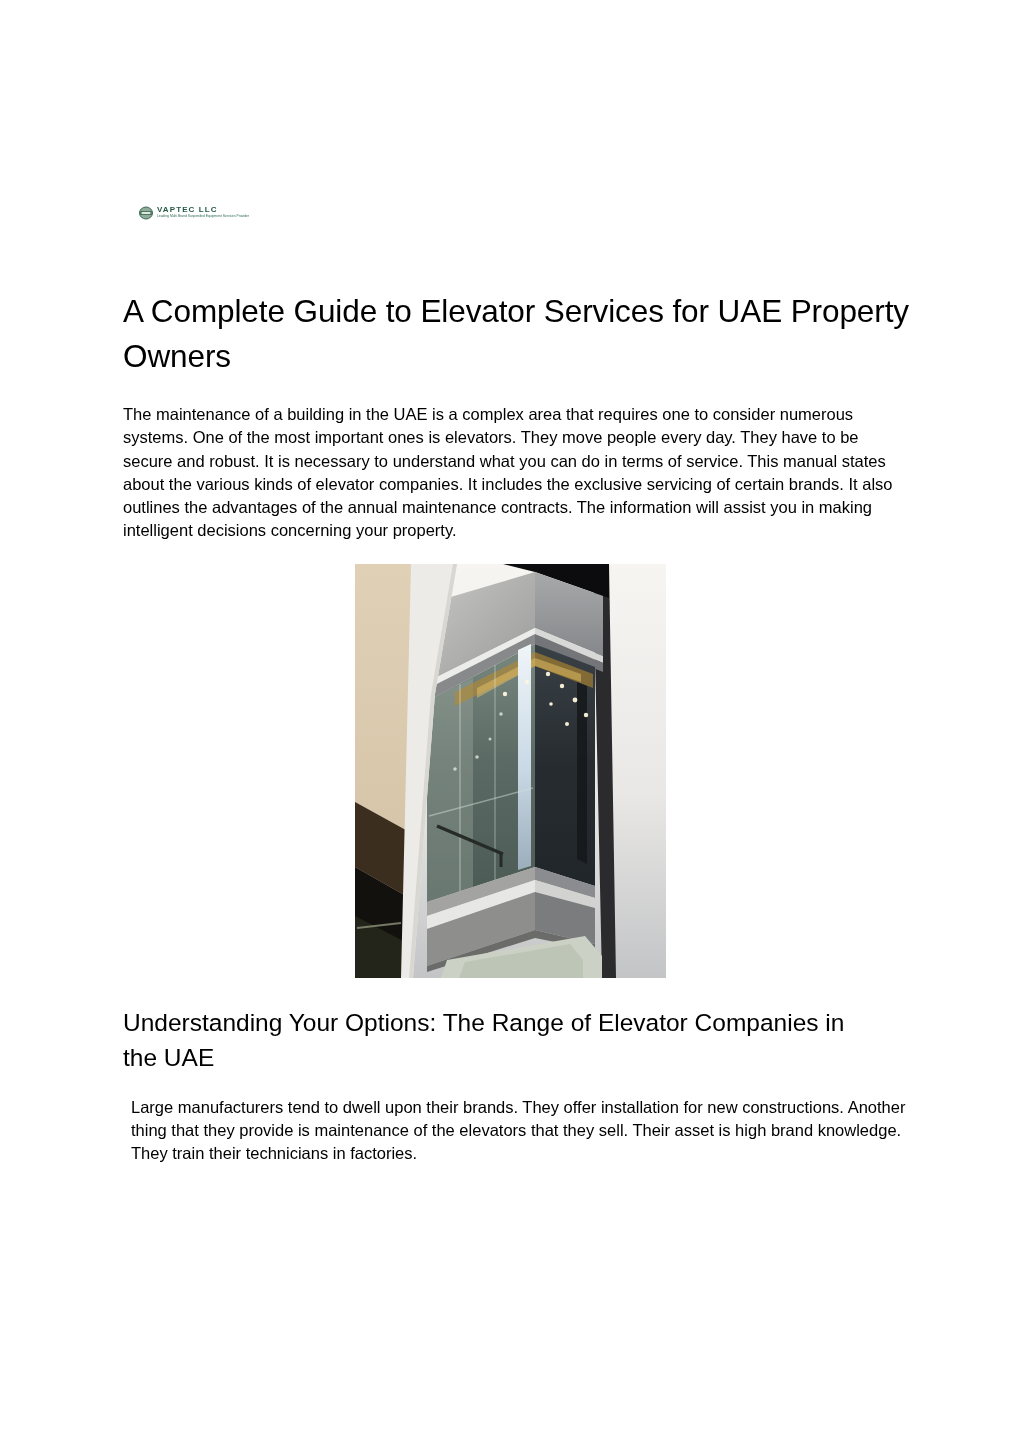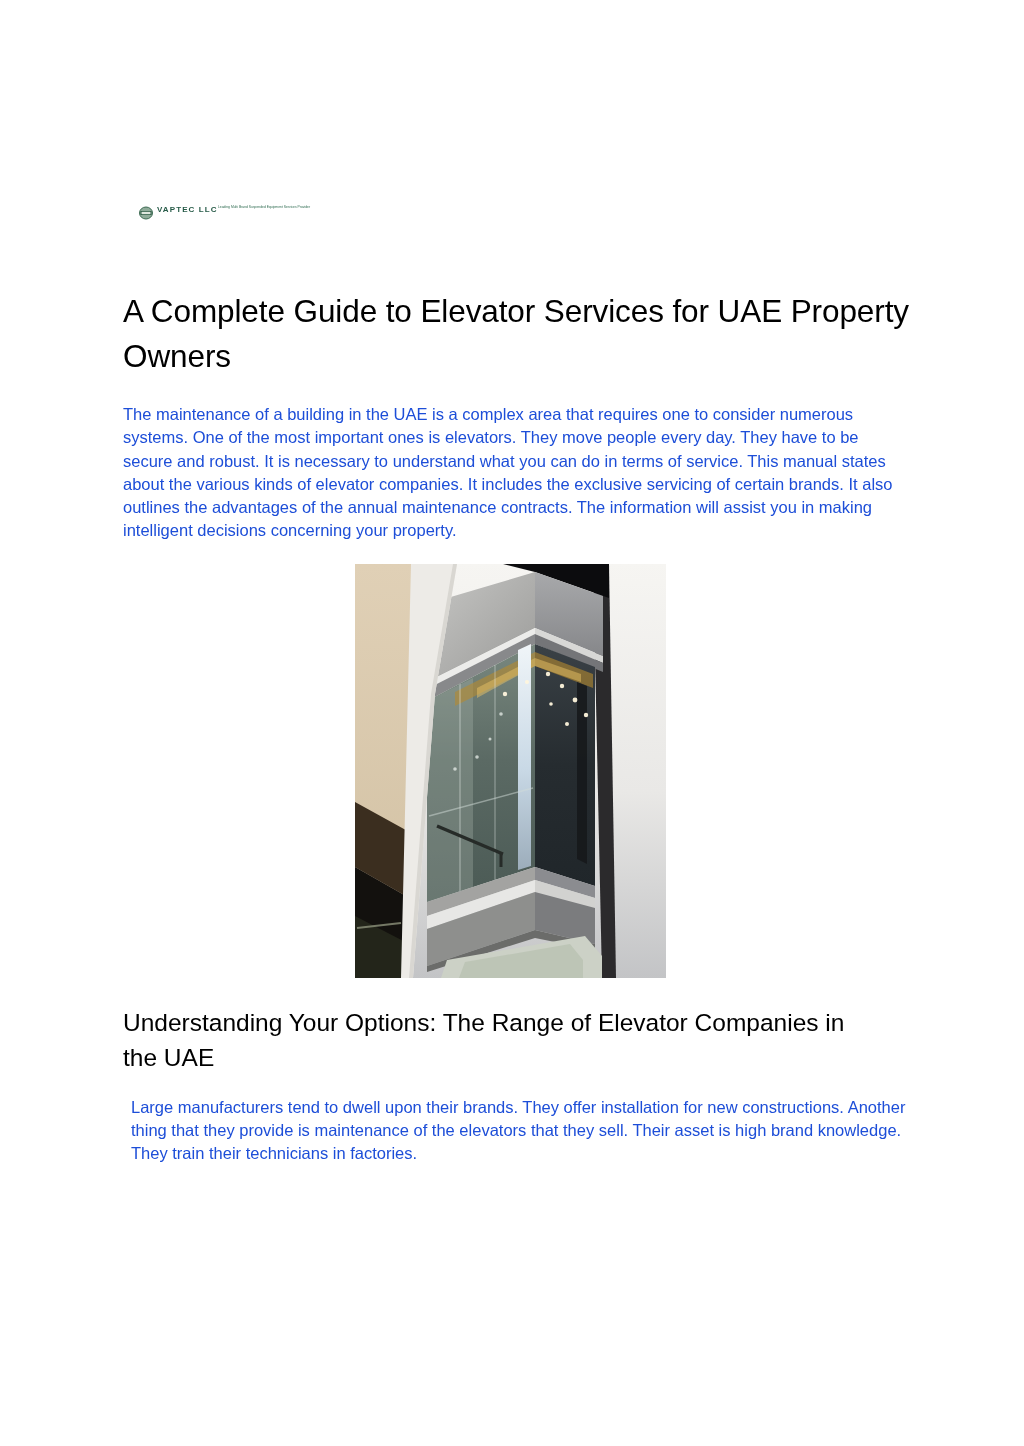--- a/index.html
+++ b/index.html
@@ -19,21 +19,21 @@
 
   
   .logo {
     position: absolute;
     left: 139px; top: 205px;
     display: flex;
     align-items: flex-start;
     gap: 4px;
   }
   .logo-emblem { width: 14px; height: 14px; margin-top: 1px; }
-  .logo-textblock { display: flex; }
+  .logo-textblock { display: flex; flex-direction: column; }
   .logo-name {
     font-size: 8px;
     font-weight: 700;
     letter-spacing: 1.1px;
     color: #265a47;
     line-height: 9px;
     white-space: nowrap;
   }
   .logo-tagline {
     font-size: 7px;
@@ -58,21 +58,21 @@
     line-height: 45px;
     font-weight: 400;
     color: #000000;
     letter-spacing: -0.1px;
   }
   p.body-text {
     margin: 0;
     width: 782px;
     font-size: 16.5px;
     line-height: 23.3px;
-    color: #1d4ed8;
+    color: #000000;
   }
   figure.photo {
     margin: 21px 0 0 232px;
     padding: 0;
     width: 311px; height: 414px;
   }
   figure.photo svg { display: block; }
   h2.section-heading {
     margin: 27px 0 0 0;
     width: 760px;

